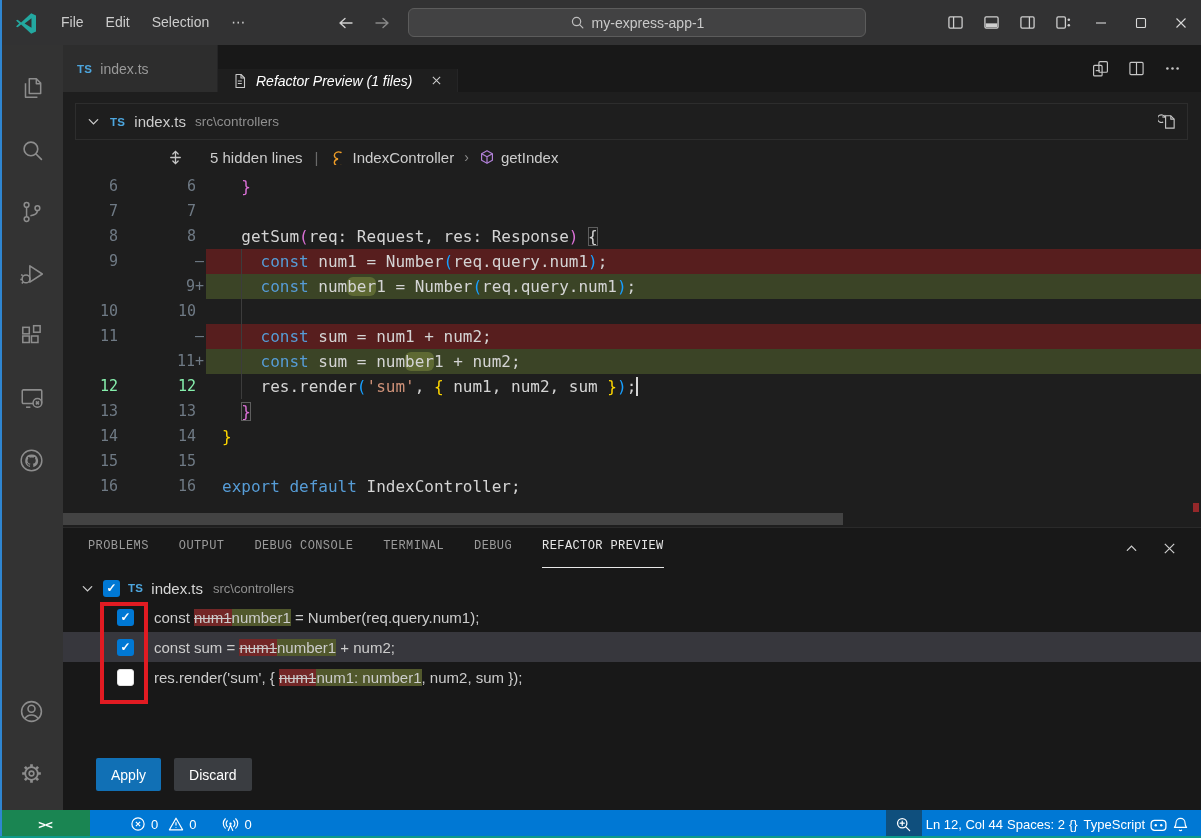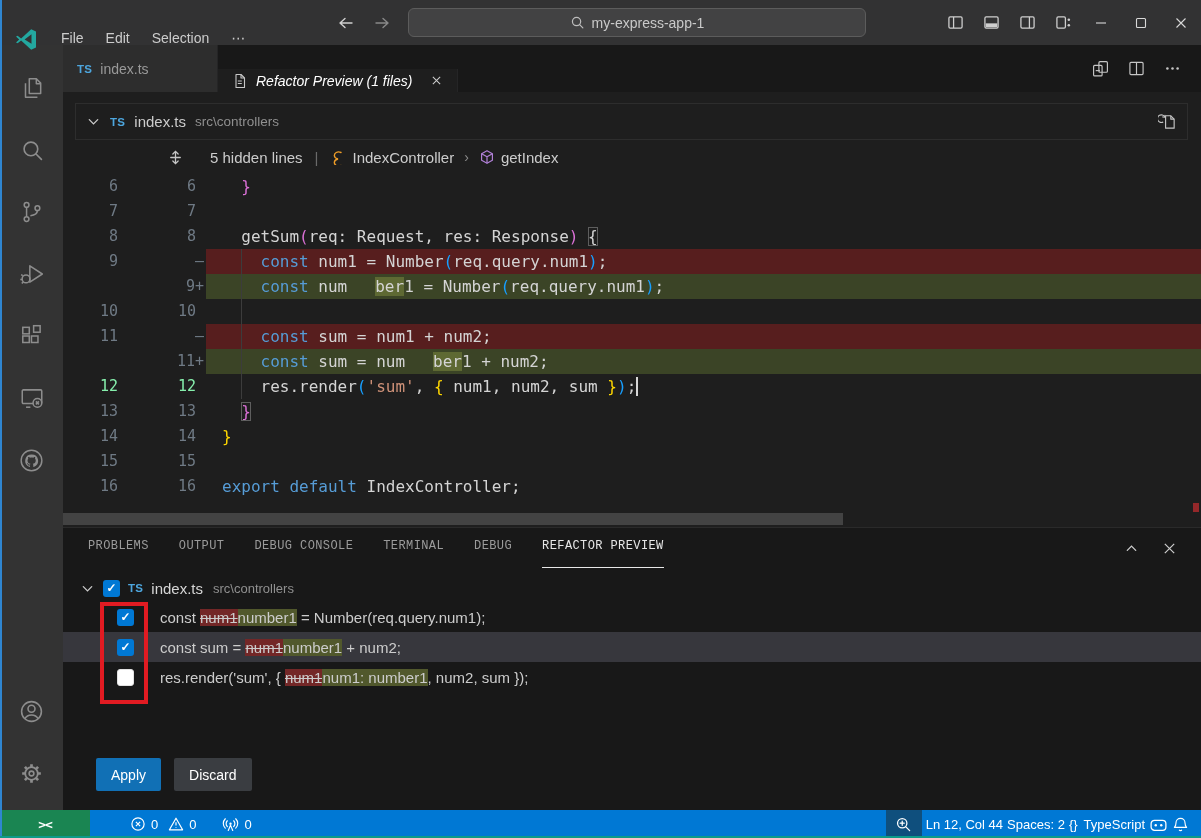--- a/index.html
+++ b/index.html
@@ -5,21 +5,21 @@
   * { box-sizing: border-box; }
   html,body { margin:0; padding:0; background:#1e1e1e; }
   body { width:1201px; height:838px; overflow:hidden;
          font-family:"Liberation Sans", sans-serif; -webkit-font-smoothing:antialiased; }
   .window { position:relative; width:1201px; height:838px; display:flex; flex-direction:column; background:#1e1e1e; }
   .edge-left { position:absolute; left:0; top:0; bottom:0; width:2px; background:#2f86d1; z-index:90; }
   .edge-bottom { position:absolute; left:0; right:0; bottom:0; height:2px; background:#0e9a88; z-index:90; }
 
   
   .titlebar { position:relative; height:45px; background:#323233; flex:none; color:#cccccc; }
-  .tb-left { position:absolute; left:14px; top:16px; height:45px; display:flex; align-items:center; }
+  .tb-left { position:absolute; left:14px; top:0; height:45px; display:flex; align-items:center; }
   .logo { width:24px; height:24px; margin-right:12px; display:flex; }
   .menu-item { padding:0 11px; font-size:14px; color:#cccccc; line-height:45px; cursor:default; }
   .tb-nav { position:absolute; left:332px; top:0; height:45px; display:flex; align-items:center; gap:8px; }
   .nav-btn { width:28px; height:28px; display:flex; align-items:center; justify-content:center; }
   .nav-btn.fwd svg { opacity:.55; }
   .tb-center { position:absolute; left:408px; top:8px; width:458px; height:29px; background:#424243;
                border:1px solid #5c5c5c; border-radius:6px; display:flex; align-items:center; justify-content:center;
                gap:7px; color:#c9c9c9; font-size:14px; }
   .tb-right { position:absolute; right:0; top:0; height:45px; display:flex; align-items:center; }
   .layout-btn { width:36px; height:45px; display:flex; align-items:center; justify-content:center; }
@@ -63,41 +63,41 @@
   .g2 { width:76px; padding-right:10px; }
   .g2.sign { padding-right:2px; }
   .code-row.current .gut { color:#86efac; }
   .code-row.del { background:var(--del-line-bg,#571e1e); }
   .code-row.del .gut { background:#1e1e1e; }
   .code-row.add { background:var(--add-line-bg,#3b4426); }
   .code-row.add .gut { background:#1e1e1e; }
   .code-text { flex:1; white-space:pre; padding-left:16px; }
   .tok-kw { color:#569cd6; } .tok-str { color:#ce9178; } .tok-pink { color:#da70d6; }
   .tok-gold { color:#ffd700; } .tok-bblue { color:#179fff; }
-  .tok-ins { background:var(--ins-char-bg,#5e6933); border-radius:0;margin-left:28px; }
+  .tok-ins { background:var(--ins-char-bg,#5e6933); border-radius:6px; }
   .tok-box { outline:1px solid #5e5e5e; outline-offset:-1px; }
   .cursor { display:inline-block; width:2px; height:19px; background:#d7d7d7; vertical-align:text-bottom; }
   .indent-guide { position:absolute; left:178px; top:75px; height:150px; width:1px; background:#3c3c3c; }
   .ruler-red { position:absolute; right:2px; top:411px; width:6px; height:9px; background:#94282a; }
   .hscroll { position:relative; margin-top:13px; height:14px; }
   .hscroll .thumb { position:absolute; left:0; top:1px; width:780px; height:12px; background:#434343; }
 
   
   .panel { height:283px; flex:none; background:#181818; border-top:1px solid #2a2a2a; position:relative; }
   .panel-tabs { height:40px; display:flex; align-items:center; gap:30px; padding-left:25px; }
   .panel-tab { font-size:12px; letter-spacing:.4px; color:#9b9b9b; line-height:36px; height:40px;
                border-bottom:1px solid transparent;font-family:Liberation Mono, monospace; }
   .panel-tab.active { color:#e7e7e7; border-bottom-color:#e7e7e7; }
   .panel-actions { margin-left:auto; display:flex; align-items:center; gap:14px; padding-right:20px; }
   .panel-action { width:24px; height:24px; display:flex; align-items:center; justify-content:center; }
   .tree-header { margin-top:6px; height:28px; display:flex; align-items:center; gap:8px; padding-left:17px;
                  color:#d6d6d6; font-size:15px; }
   .tree-path { color:#909090; font-size:13px; margin-left:2px; }
   .preview-rows { position:relative; }
-  .preview-row { height:30px; display:flex; align-items:center; gap:26px; padding-left:54px;
+  .preview-row { height:30px; display:flex; align-items:center; gap:20px; padding-left:54px;
                  color:#cccccc; font-size:15px; }
   .preview-row.selected { background:#37373d; }
   .cb { width:17px; height:17px; border-radius:3px; flex:none; }
   .cb.checked { background:var(--checkbox-blue,#0078d4); }
   .cb.checked::after { content:"✓"; color:#ffffff; font-size:12px; font-weight:bold; display:flex;
                        align-items:center; justify-content:center; height:100%; }
   .cb.unchecked { background:#ffffff; border:1px solid #e2e2e2; }
   .row-text { white-space:pre-wrap; }
   .seg-del { background:var(--panel-del-bg,#732727); text-decoration:line-through; }
   .seg-add { background:var(--panel-add-bg,#51582c); }

